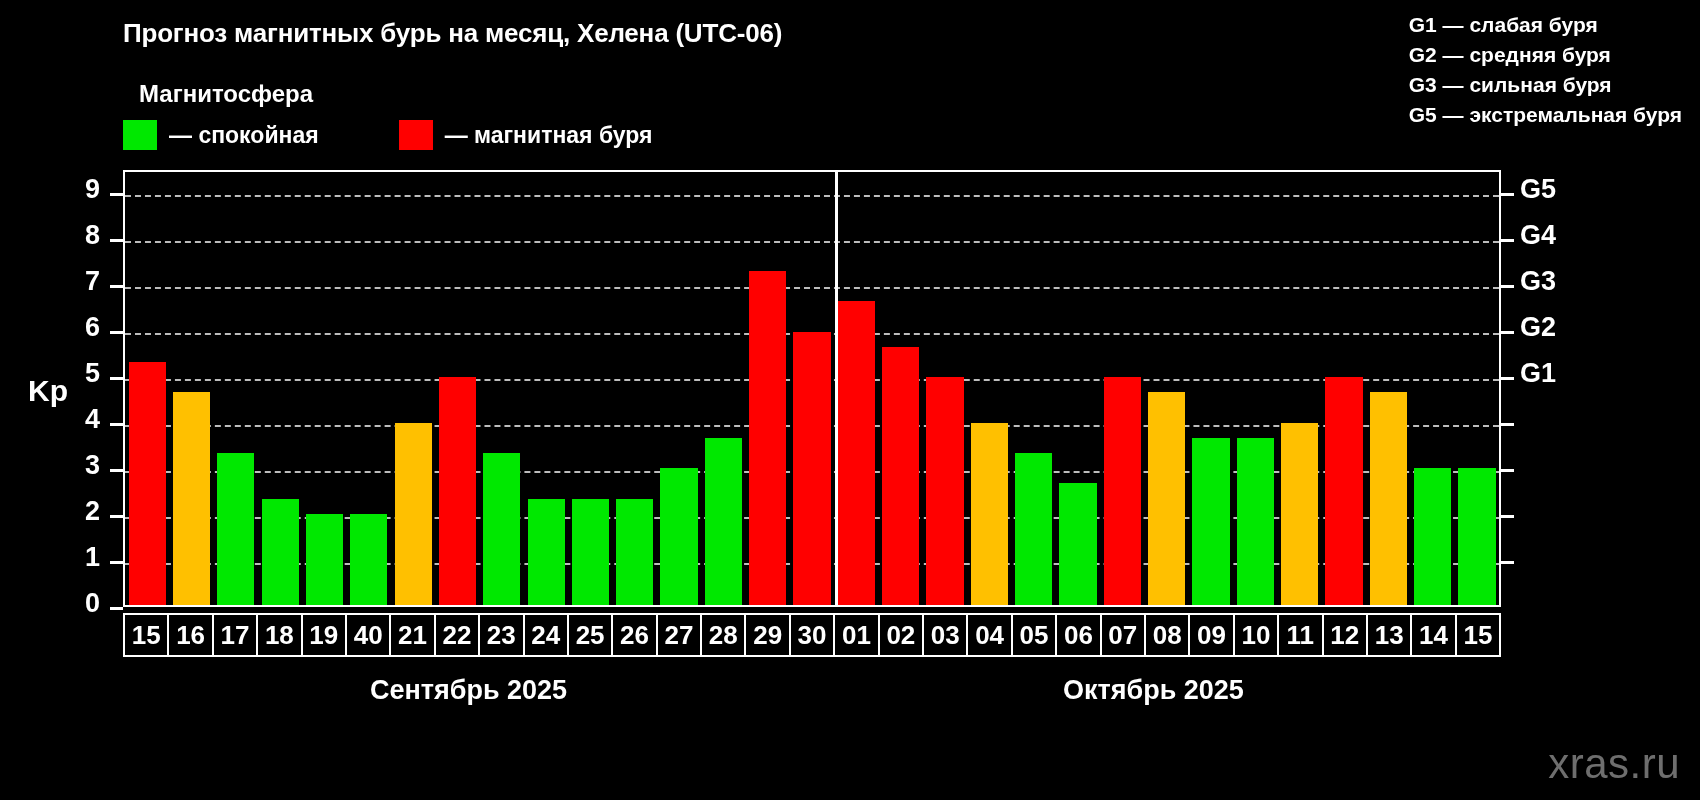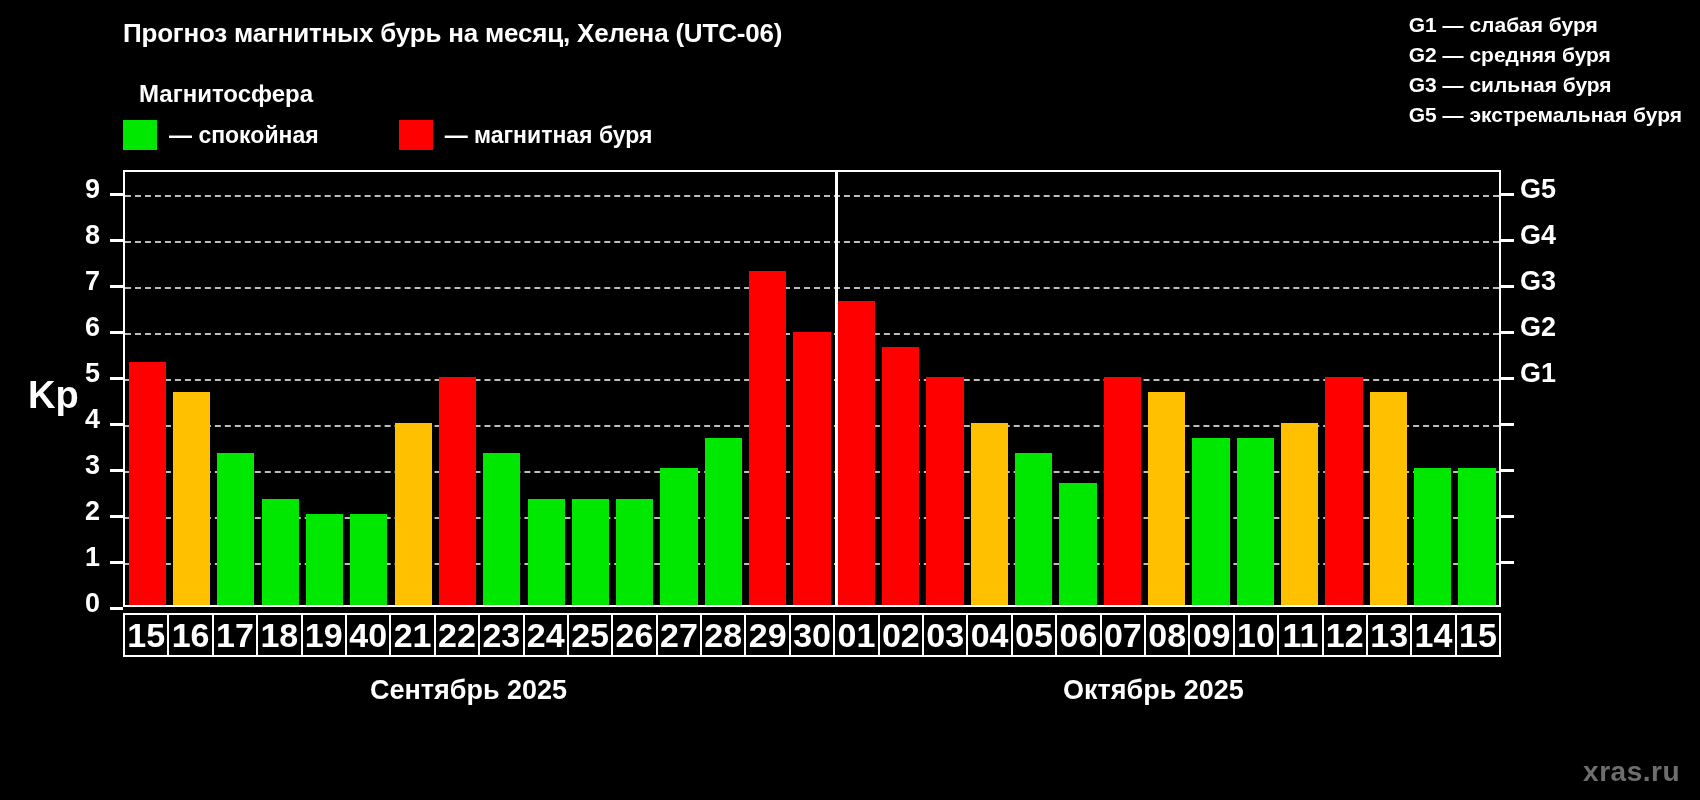--- a/index.html
+++ b/index.html
@@ -68,21 +68,21 @@
   
   .ylab{
     position:absolute;width:90px;text-align:right;
     font-size:27px;font-weight:bold;
   }
   .ytick{
     position:absolute;width:13px;height:0;border-top:3px solid #fff;
   }
   .kp-label{
     position:absolute;left:28px;top:374px;
-    font-size:38px;font-weight:bold;
+    font-size:30px;font-weight:bold;
   }
 
   
   .glab{
     position:absolute;left:1520px;width:80px;text-align:left;
     font-size:27px;font-weight:bold;
   }
   .gtick{
     position:absolute;left:1501px;width:13px;height:0;border-top:3px solid #fff;
   }
@@ -90,34 +90,34 @@
   
   .days{
     position:absolute;left:123px;top:613px;
     width:1378px;height:44px;
     display:flex;
     border:2px solid #fff;box-sizing:border-box;
   }
   .day-cell{
     flex:1 1 0;
     display:flex;align-items:center;justify-content:center;
-    font-size:34px;font-weight:bold;
+    font-size:26px;font-weight:bold;
     border-right:2px solid #fff;
     box-sizing:border-box;
   }
   .day-cell:last-child{border-right:none;}
 
   
   .month-cap{
     position:absolute;top:675px;
     font-size:27px;font-weight:bold;white-space:nowrap;
   }
   .watermark{
     position:absolute;right:20px;bottom:12px;
-    font-size:28px;font-weight:bold;color:#6e6e6e;letter-spacing:0.5px;
+    font-size:42px;font-weight:normal;color:#6e6e6e;letter-spacing:0.5px;
   }
 </style>
 </head>
 <body>
 
 <div id="root">
 
   <div class="title">Прогноз магнитных бурь на месяц, Хелена (UTC-06)</div>
 
   <div class="mag-title">Магнитосфера</div>

